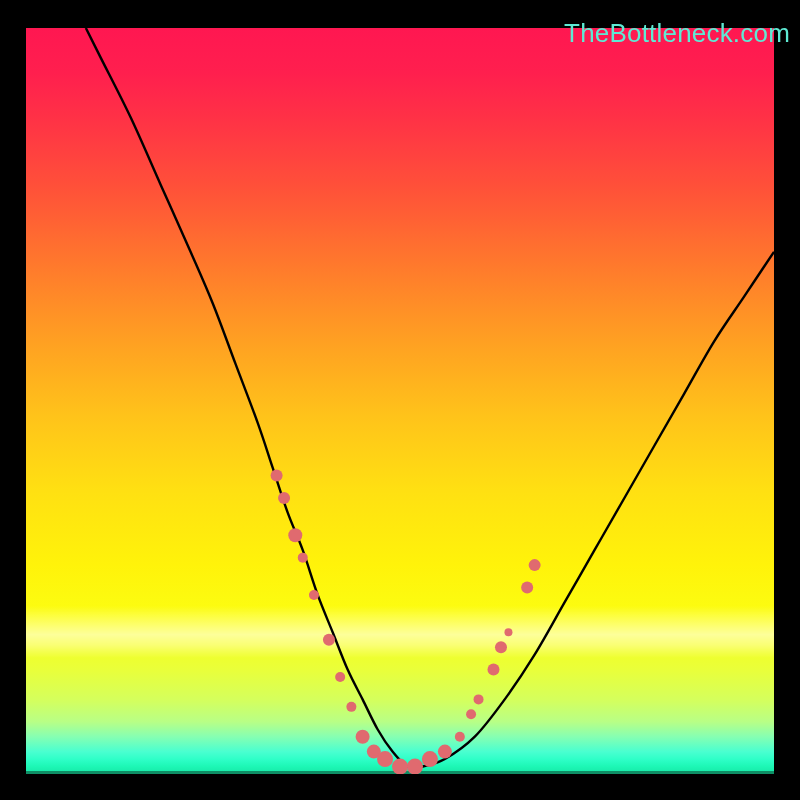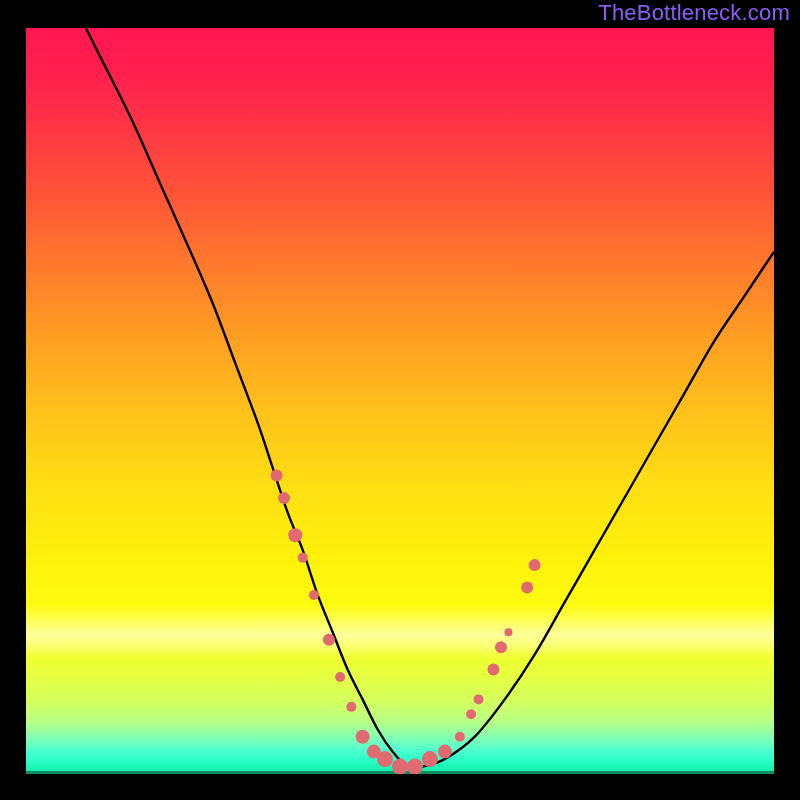--- a/index.html
+++ b/index.html
@@ -55,24 +55,24 @@
       rgba(255,255,140,0.0) 0%,
       rgba(255,255,170,0.55) 35%,
       rgba(255,255,190,0.75) 55%,
       rgba(255,255,170,0.55) 75%,
       rgba(255,255,140,0.0) 100%
     );
     mix-blend-mode: screen;
   }
   .watermark {
     position: absolute;
-    top: 0;
+    top: 18px;
     right: 10px;
-    color: #8b5cf6;
-    font-size: 22px;
+    color: #5eead4;
+    font-size: 26px;
     font-weight: 400;
     letter-spacing: 0.2px;
     user-select: none;
   }
   svg.curve {
     position: absolute;
     inset: 0;
   }
   .curve-path {
     fill: none;

